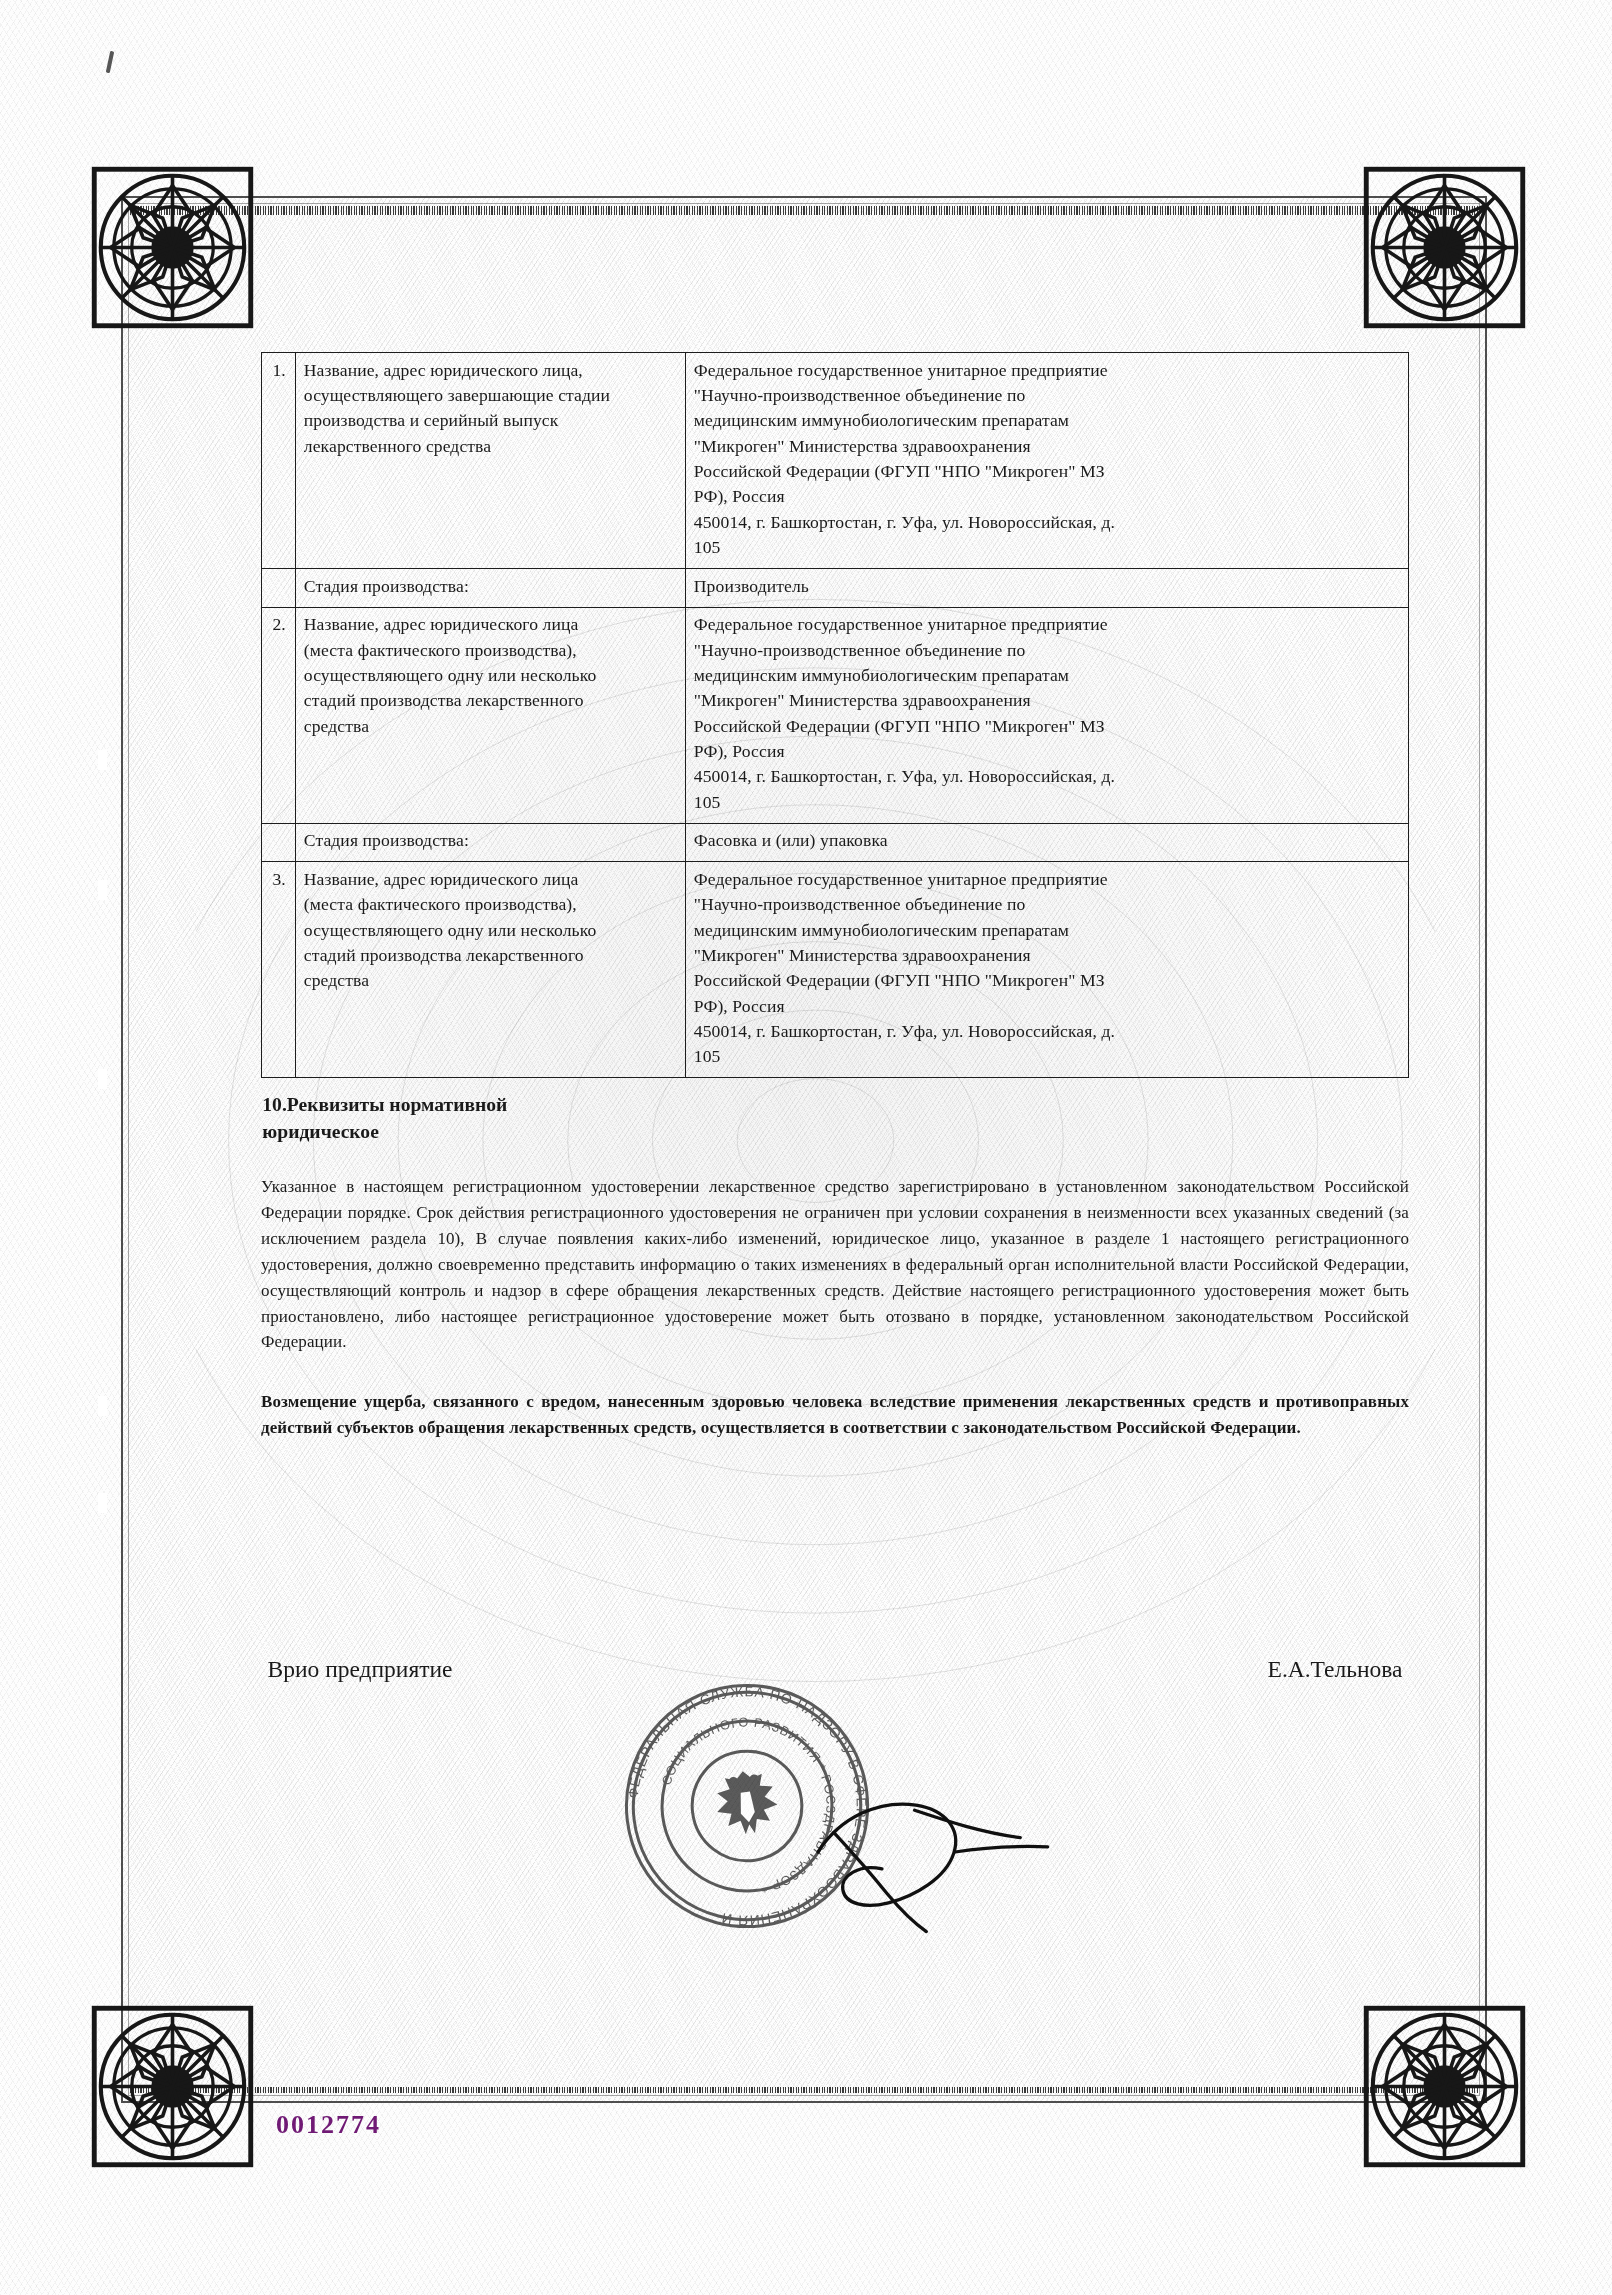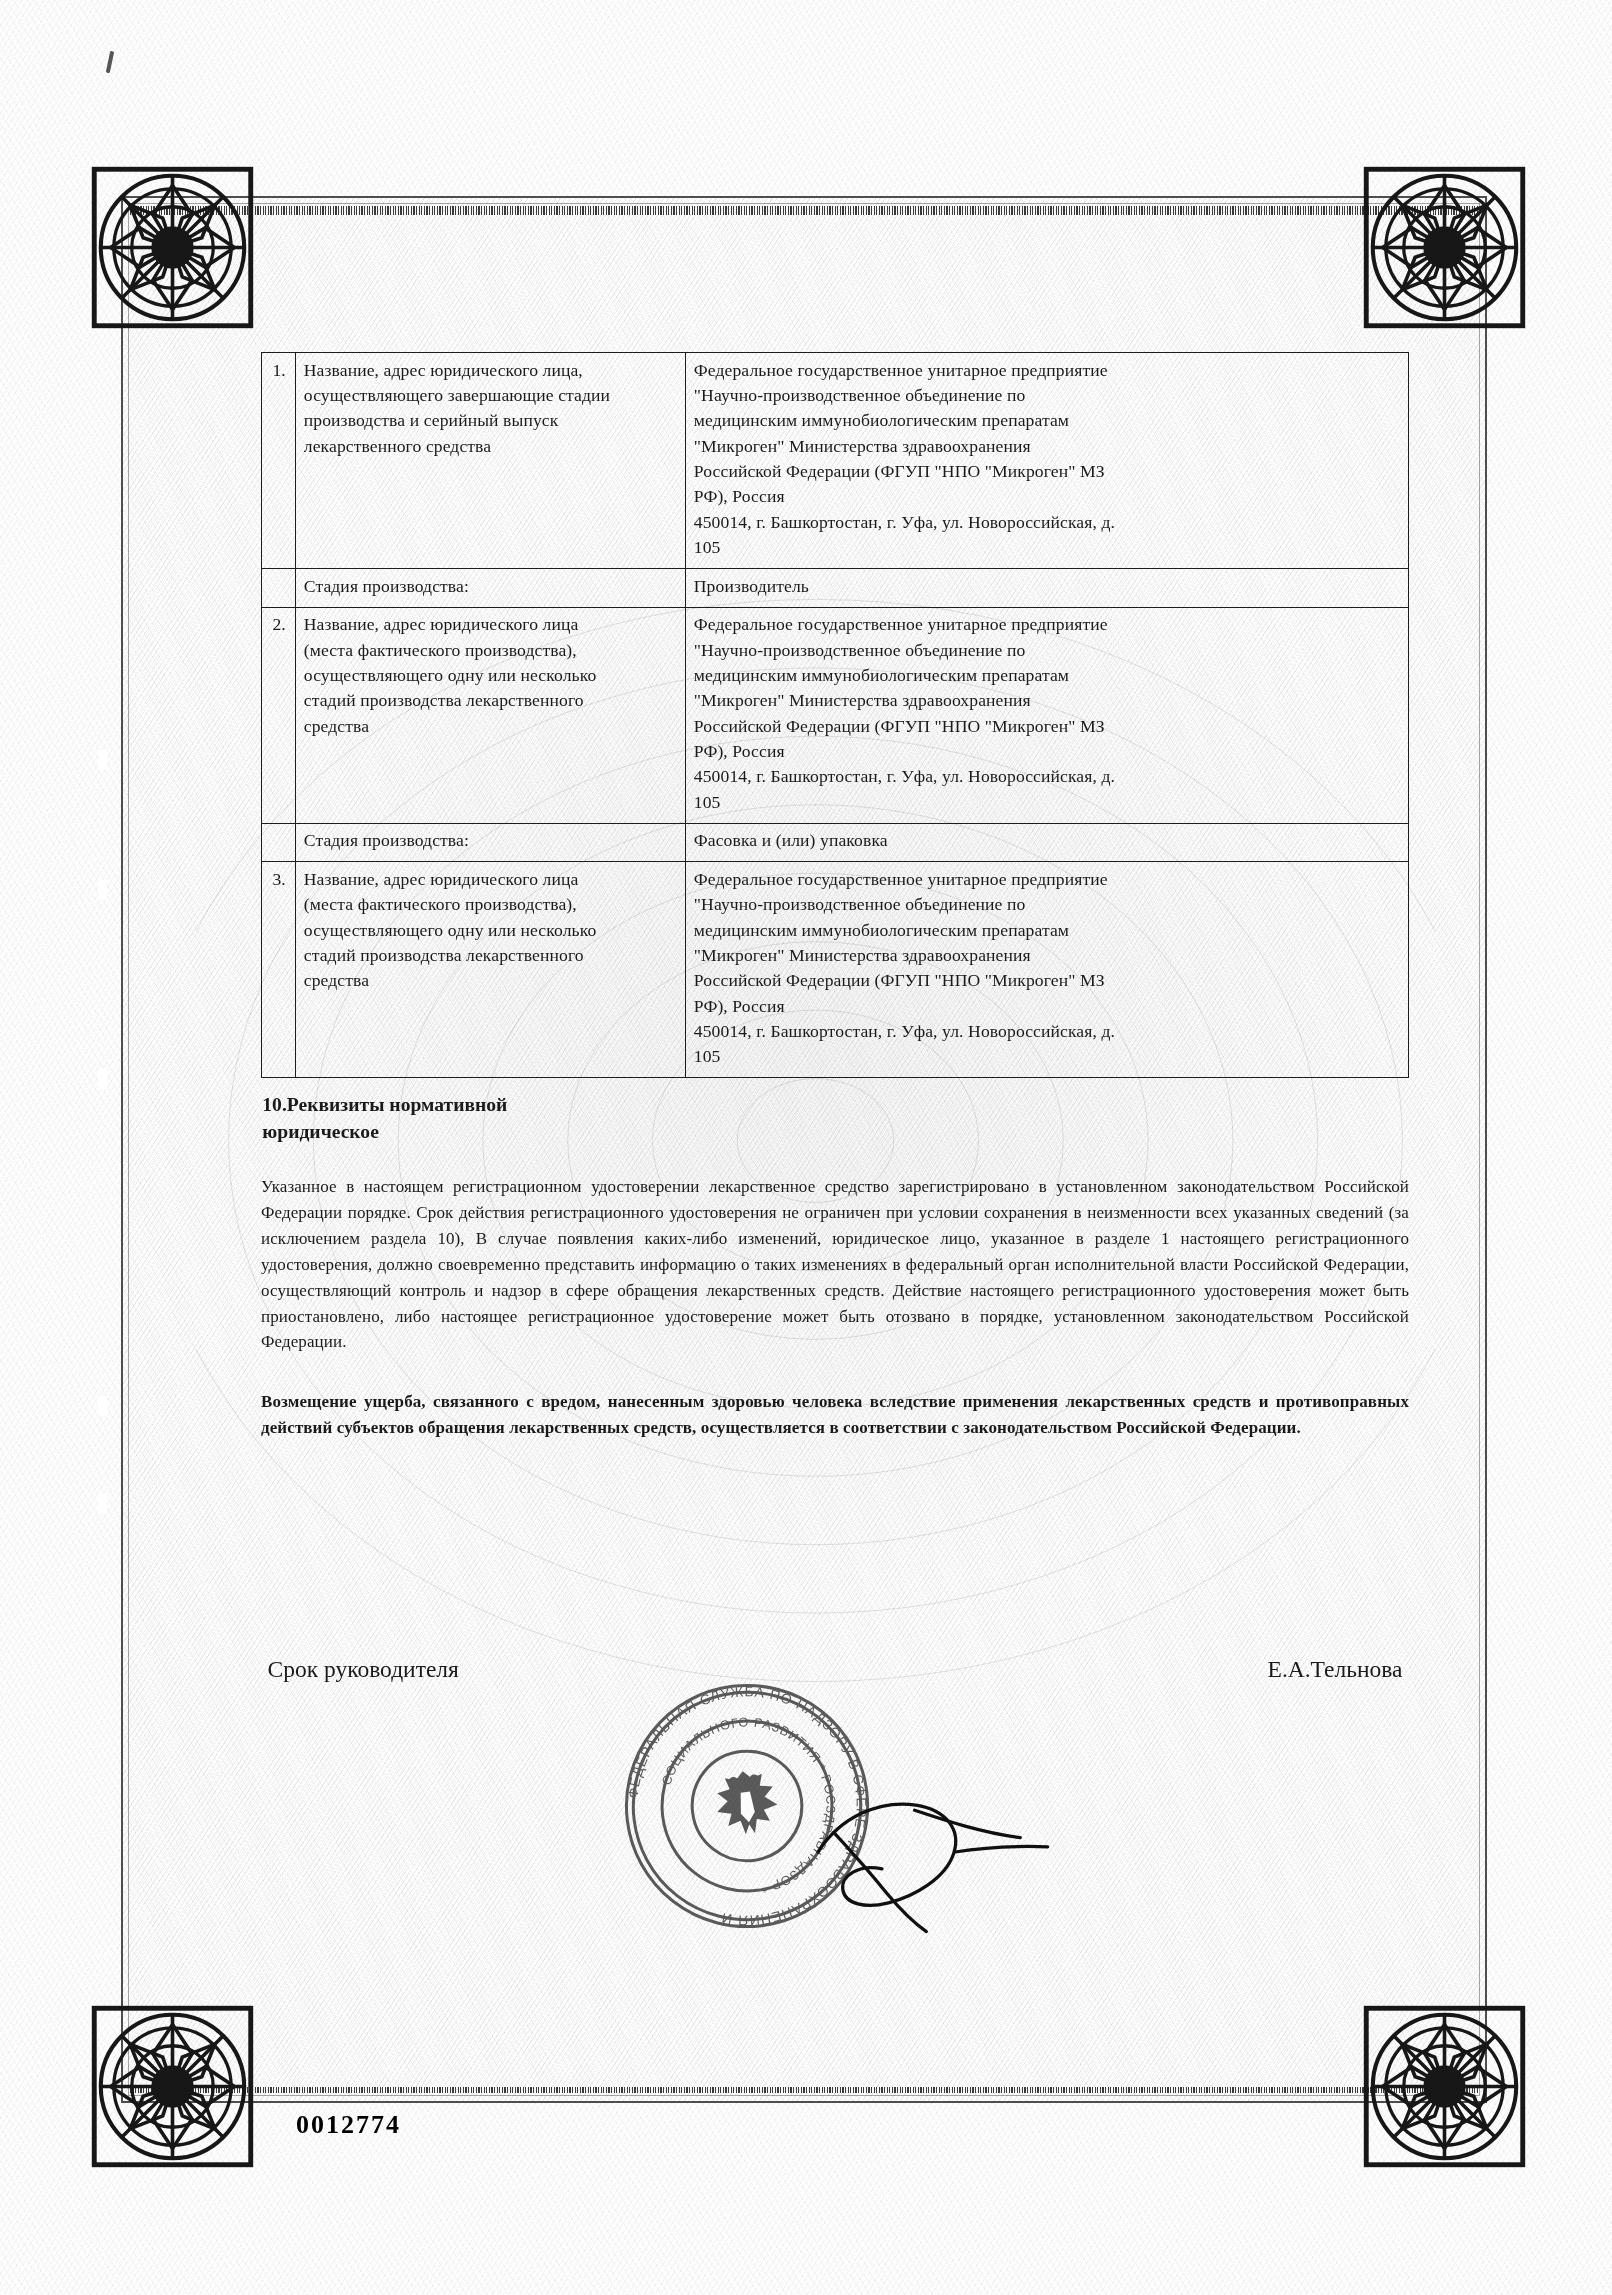--- a/index.html
+++ b/index.html
@@ -165,27 +165,27 @@
     left: 805px;
     top: 1754px;
     width: 274px;
     height: 196px;
     z-index: 7;
   }
 
   
   #serial {
     position: absolute;
-    left: 296px;
+    left: 276px;
     top: 2110px;
     font-size: 26px;
     font-family: "Liberation Serif", "DejaVu Serif", serif;
     letter-spacing: 2px;
     font-weight: bold;
-    color: #000000;
+    color: #701a75;
     z-index: 8;
   }
 
   
   #speck {
     position: absolute;
     left: 108px; top: 51px;
     width: 3.9px; height: 22px;
     background: #3a3a3a;
     transform: rotate(12deg);
@@ -406,21 +406,21 @@
     <div class="s10-label">
       <span class="cellline">10.Реквизиты нормативной</span>
       <span class="cellline">юридическое</span>
     </div>
   </div>
 
   <div class="para">Указанное в настоящем регистрационном удостоверении лекарственное средство зарегистрировано в установленном законодательством Российской Федерации порядке. Срок действия регистрационного удостоверения не ограничен при условии сохранения в неизменности всех указанных сведений (за исключением раздела 10), В случае появления каких-либо изменений, юридическое лицо, указанное в разделе 1 настоящего регистрационного удостоверения, должно своевременно представить информацию о таких изменениях в федеральный орган исполнительной власти Российской Федерации, осуществляющий контроль и надзор в сфере обращения лекарственных средств. Действие настоящего регистрационного удостоверения может быть приостановлено, либо настоящее регистрационное удостоверение может быть отозвано в порядке, установленном законодательством Российской Федерации.</div>
   <div class="para bold">Возмещение ущерба, связанного с вредом, нанесенным здоровью человека вследствие применения лекарственных средств и противоправных действий субъектов обращения лекарственных средств, осуществляется в соответствии с законодательством Российской Федерации.</div>
 
   <div class="sigrow">
-    <div class="sig-left">Срок руководителя</div>
+    <div class="sig-left">Врио предприятие</div>
     <div class="sig-right">Е.А.Тельнова</div>
   </div>
 
 </div>
 
 <svg id="seal" viewBox="0 0 200 200">
   <defs>
     <path id="arcOuter" d="M 100,100 m -80,0 a 80,80 0 1,1 160,0 a 80,80 0 1,1 -160,0"></path>
     <path id="arcInner" d="M 100,100 m -58,0 a 58,58 0 1,1 116,0 a 58,58 0 1,1 -116,0"></path>
   </defs>

